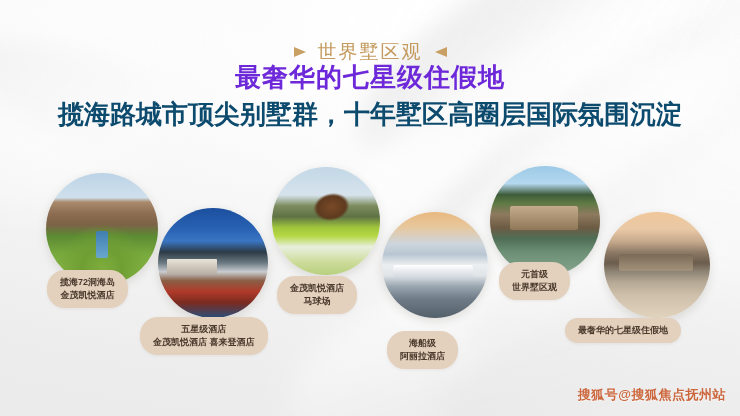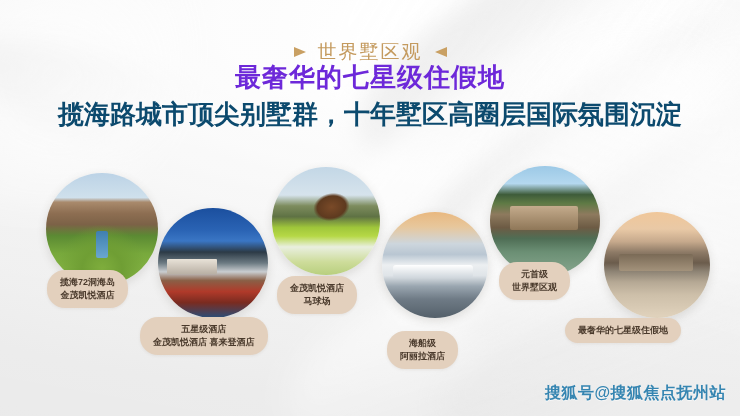--- a/index.html
+++ b/index.html
@@ -164,21 +164,21 @@
       linear-gradient(180deg,#f0c79a 0%,#e9c9a6 16%,#c6a98c 28%,#8d7a66 38%,#6b5c4c 48%,#8d8374 56%,#b5a894 66%,#cdbfa9 78%,#e1d3bd 100%);
   }
   .art-alila:after{
     content:""; position:absolute; left:14%; top:40%; width:70%; height:16%;
     background:linear-gradient(180deg,#7a6a56,#a3927b); border-radius:2px;
   }
 
   
   .watermark{
     position:absolute; right:14px; bottom:12px;
-    font-size:16px; font-weight:700; color:#0369a1; opacity:.78;
+    font-size:13px; font-weight:700; color:#c2410c; opacity:.78;
     letter-spacing:.5px; z-index:6;
     text-shadow:0 1px 0 rgba(255,255,255,.7);
   }
 </style>
 </head>
 <body>
 
 <div class="poster">
 
   <div class="bg">

